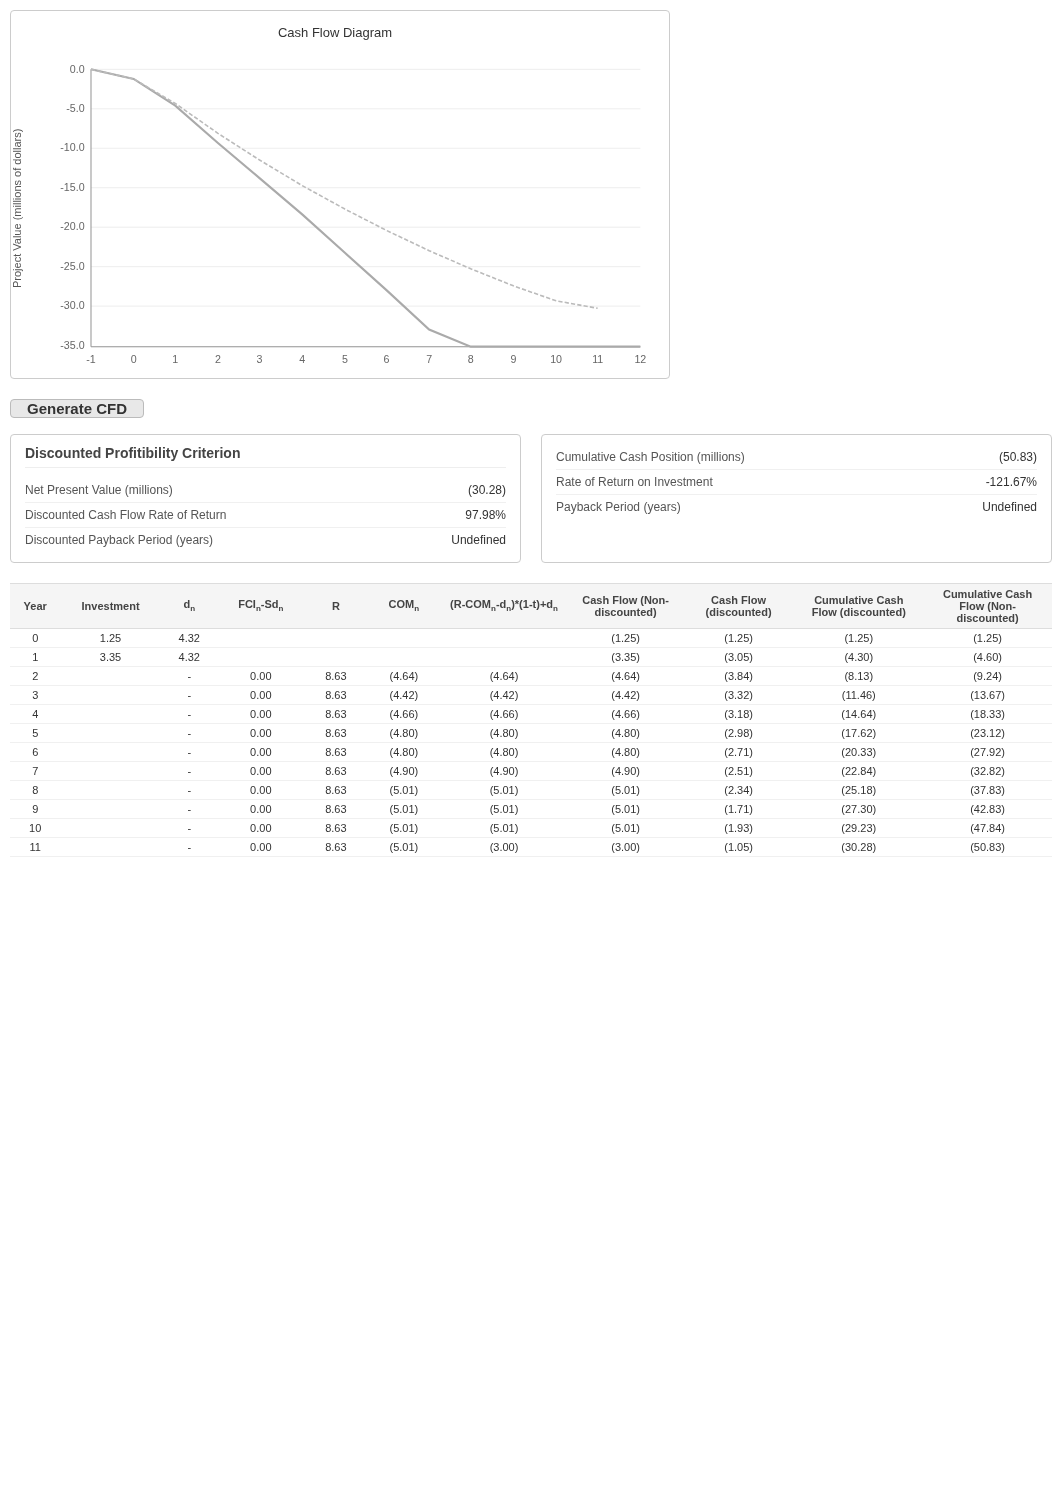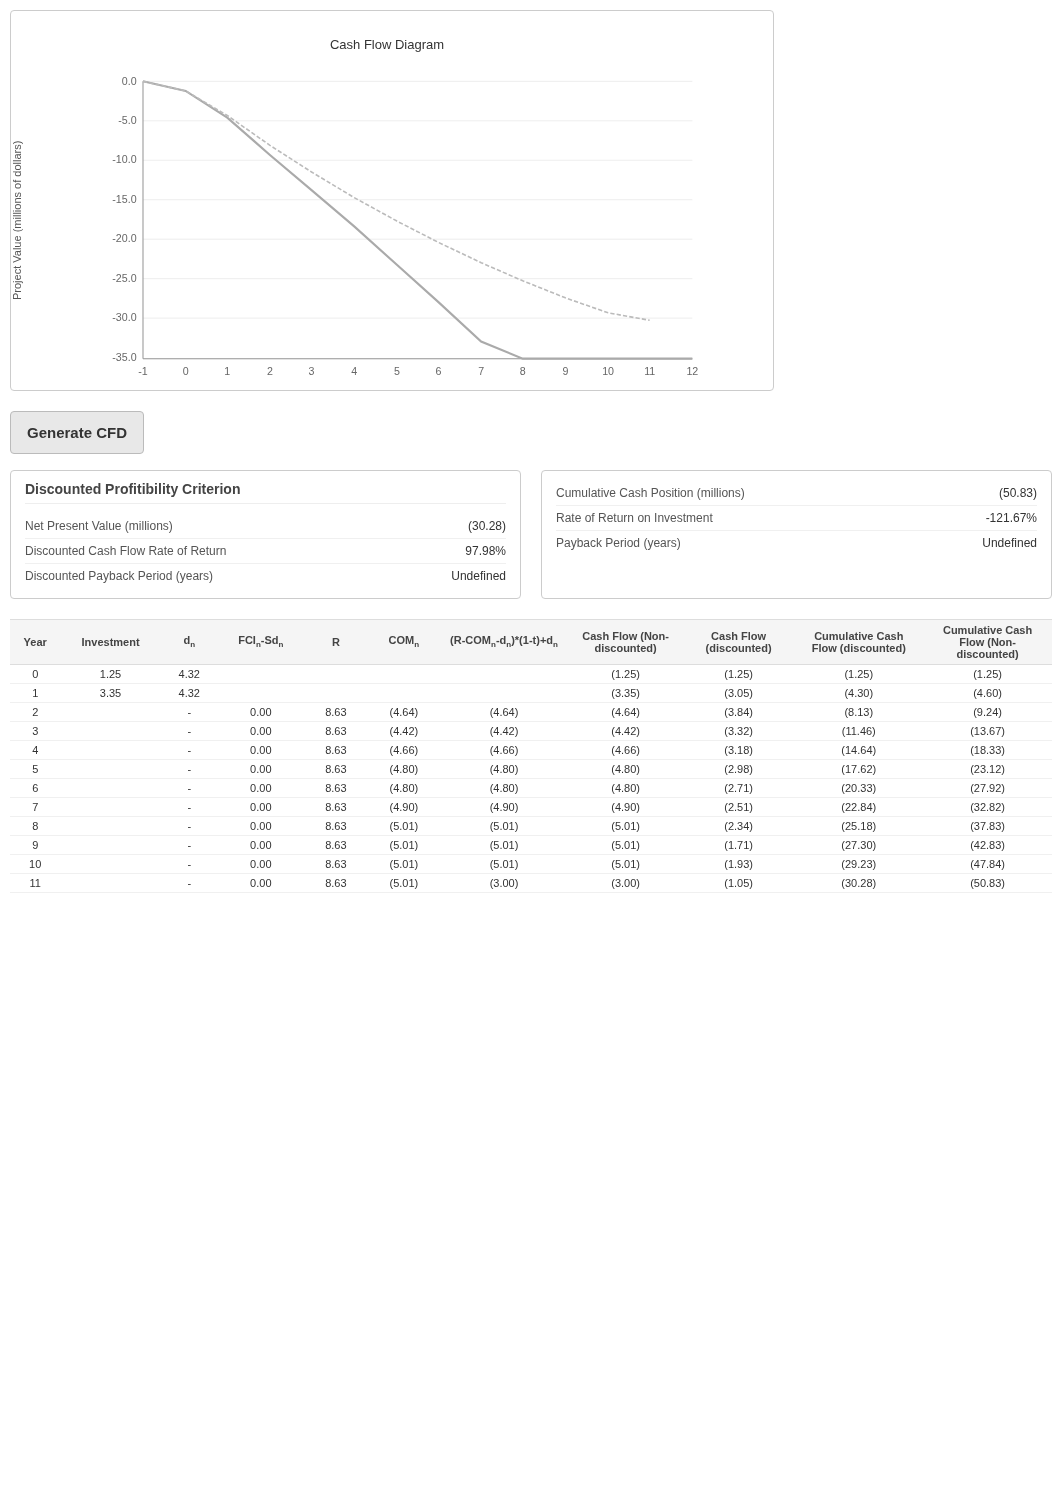--- a/index.html
+++ b/index.html
@@ -1,24 +1,24 @@
 <!DOCTYPE html>
 <html><head>
   <meta charset="utf-8">
   <style>
     * { box-sizing: border-box; margin: 0; padding: 0; }
     body { font-family: Arial, sans-serif; font-size: 12px; background: #fff; color: #333; padding: 10px; }
 
     .chart-container {
       border: 1px solid #ccc;
       border-radius: 4px;
-      padding: 26px 10px 10px 0;
+      padding: 14px 10px 10px 0;
       margin-bottom: 20px;
       position: relative;
-      width: 764px;
+      width: 660px;
     }
 
     .chart-title {
       text-align: center;
       font-size: 13px;
       margin-bottom: 8px;
       color: #333;
     }
 
     .chart-area {
@@ -53,21 +53,21 @@
       font-size: 11px;
       color: #555;
       margin-top: 4px;
     }
 
     .generate-btn {
       display: inline-block;
       background: #e8e8e8;
       border: 1px solid #bbb;
       border-radius: 4px;
-      padding: 12px 16px;
+      padding: 0 16px;
       font-size: 15px;
       font-weight: bold;
       color: #333;
       cursor: pointer;
       margin-bottom: 16px;
     }
 
     .criteria-row {
       display: flex;
       gap: 20px;

